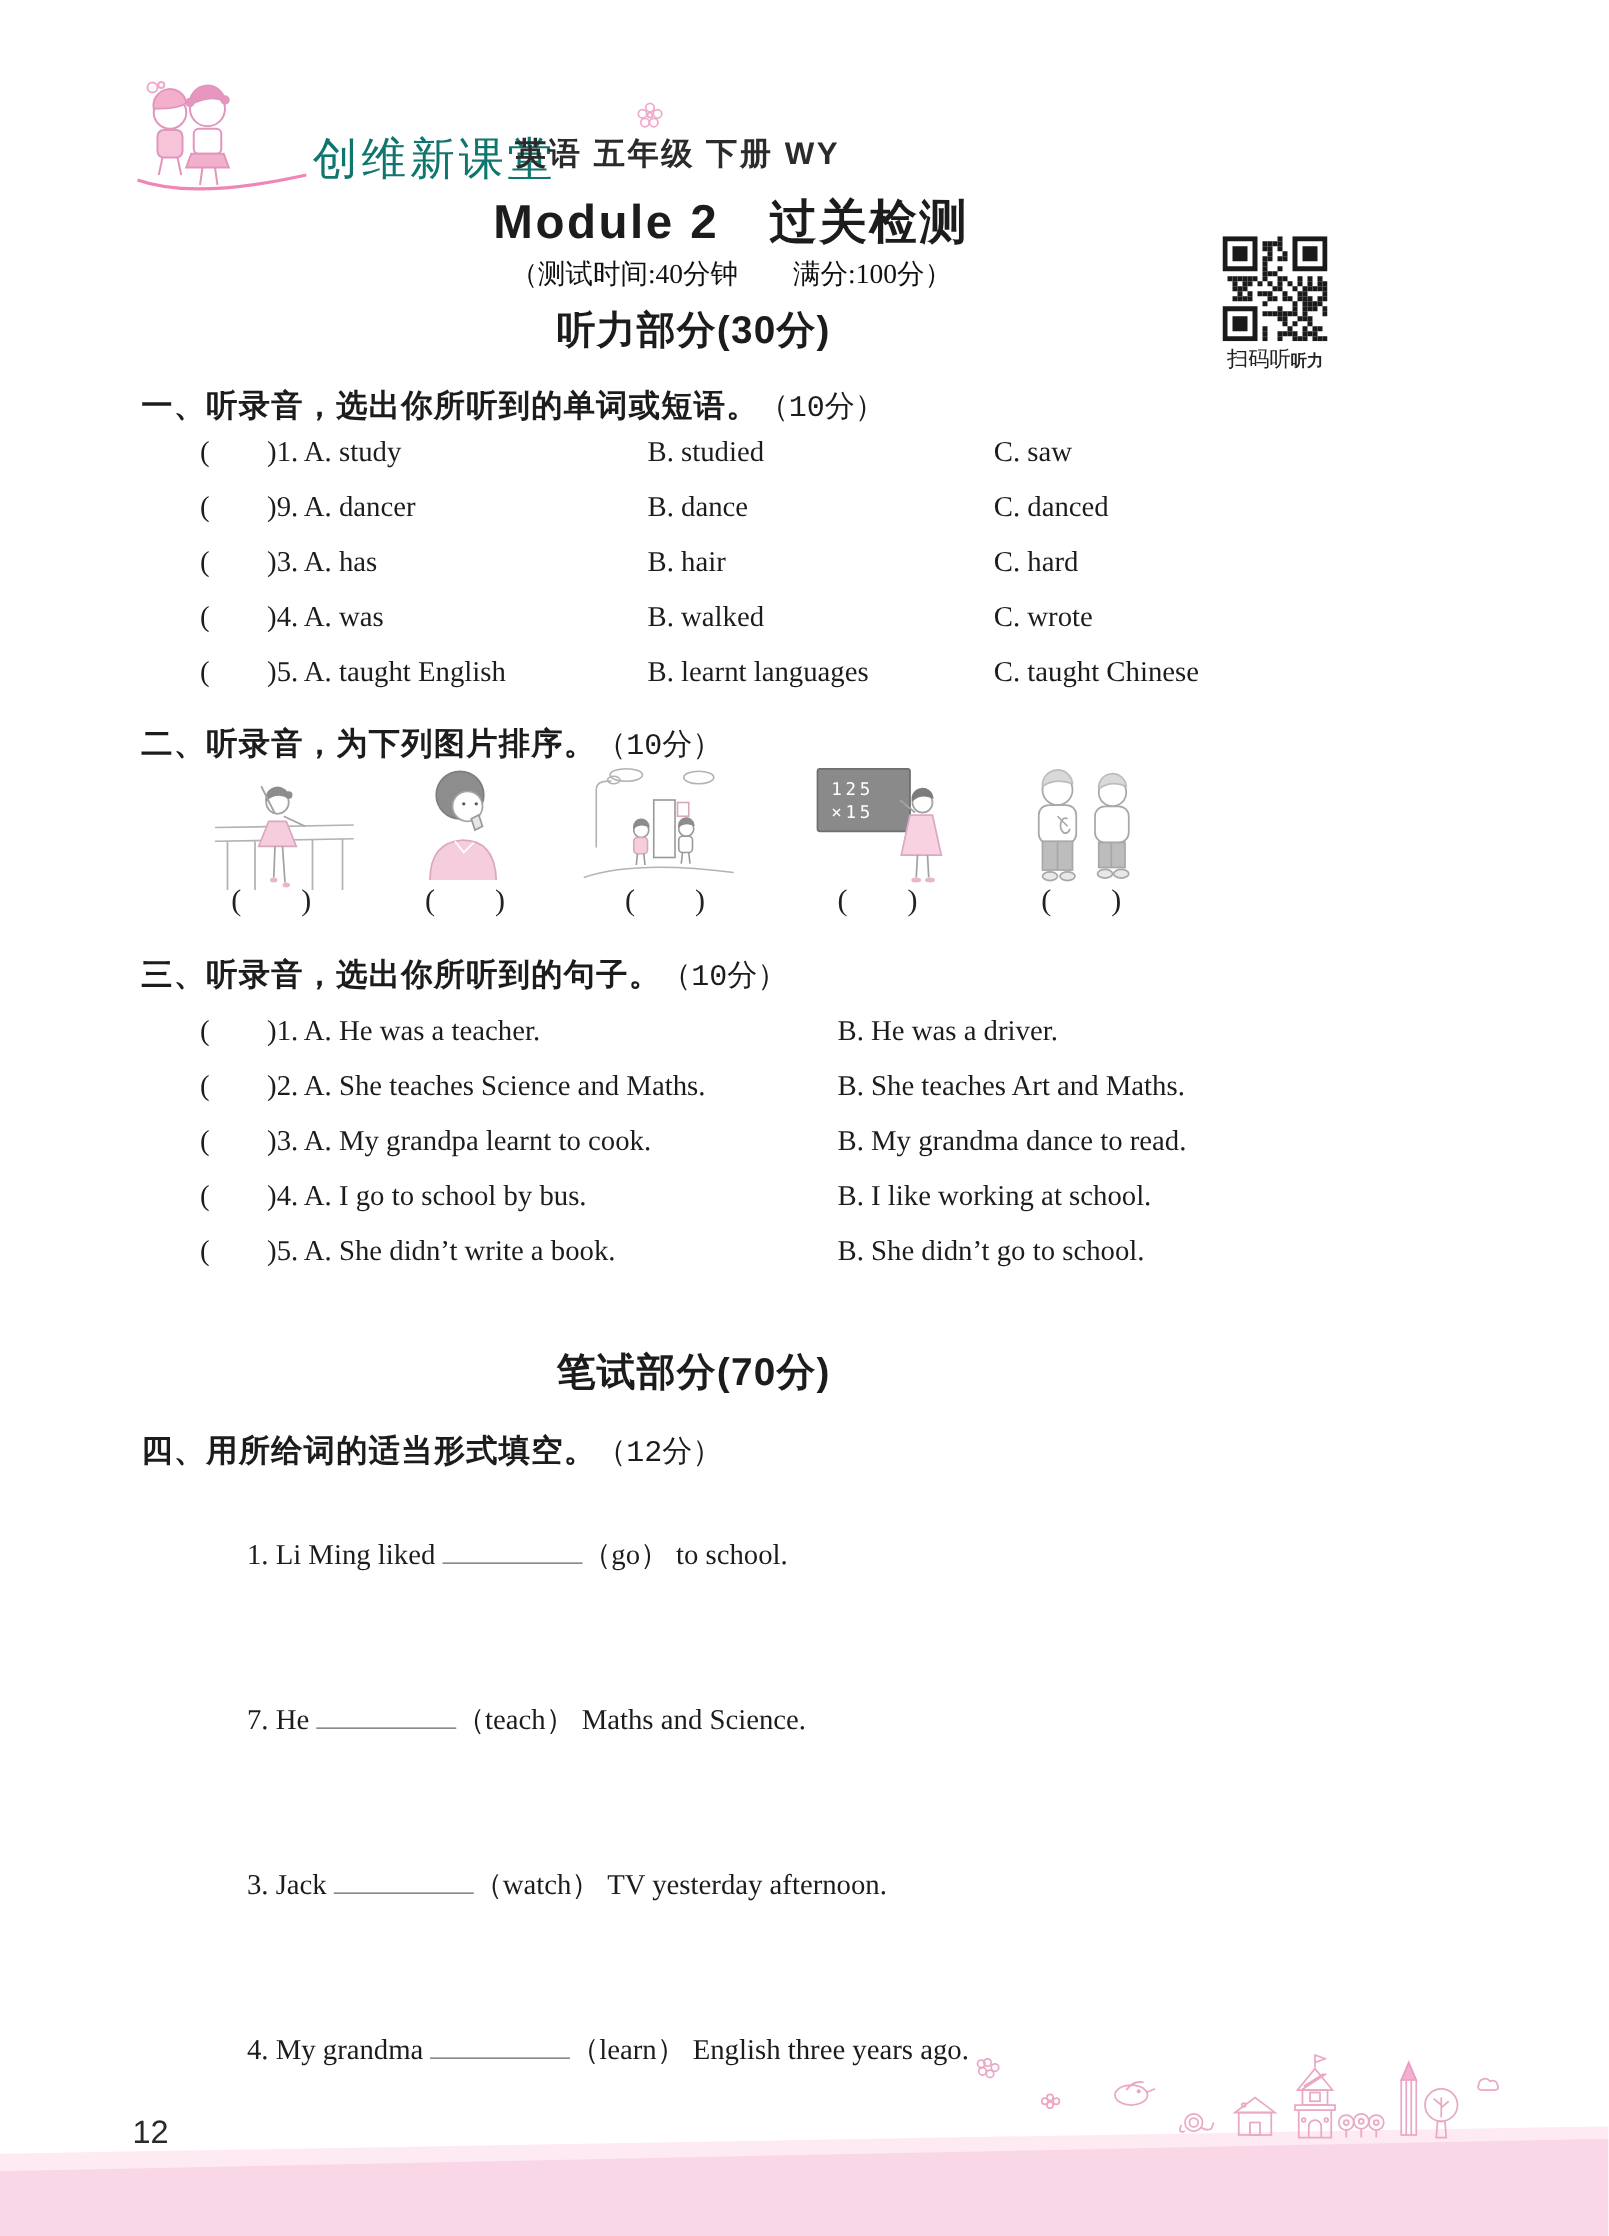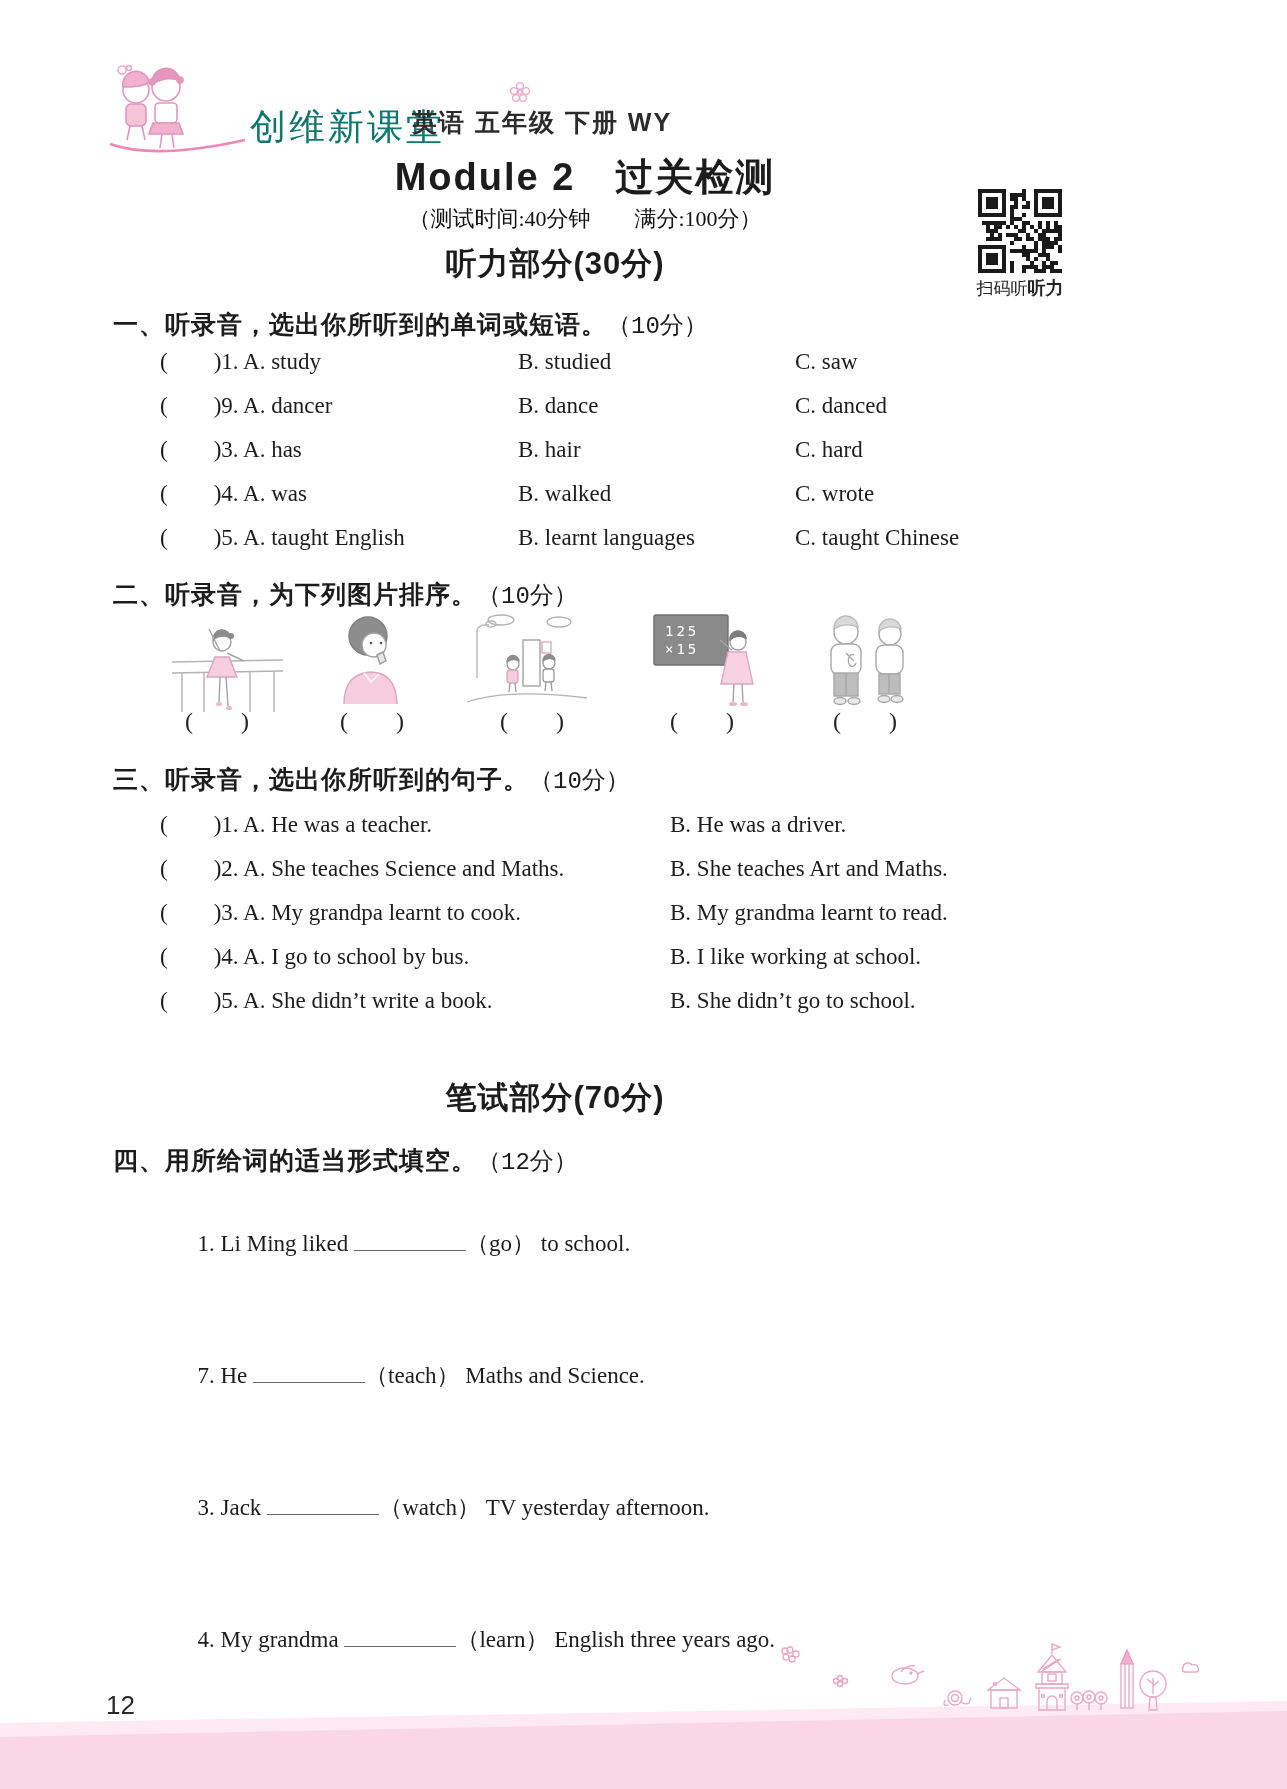--- a/index.html
+++ b/index.html
@@ -16,21 +16,21 @@
   .sec-score{font-family:Liberation Mono, monospace;font-weight:normal;font-size:24px;}
   .qrow{display:flex;line-height:44px;font-size:23px;}
   .qrow .c1{width:358px;white-space:pre;}
   .qrow .c2{width:277px;white-space:pre;}
   .qrow .c3{white-space:pre;}
   .q3row .c1{width:510px;white-space:pre;}
   .q4row{line-height:44px;font-size:23px;white-space:pre;}
   .blank{display:inline-block;width:112px;height:18px;border-bottom:1px solid #666;vertical-align:baseline;}
   .paren{font-size:24px;white-space:pre;color:#222;}
   .qr-caption{font-family:"Liberation Sans",sans-serif;font-size:17px;color:#222;text-align:center;}
-  .qr-caption b{font-size:18px;}
+  .qr-caption b{font-size:13px;}
   .band{position:absolute;left:0;width:1287px;height:96px;top:1693px;}
   .band.light{background:#fdeaf3;clip-path:polygon(0 30px,1287px 8px,1287px 96px,0 96px);}
   .band.deep{background:#f9d7e7;clip-path:polygon(0 44px,1287px 18px,1287px 96px,0 96px);}
   .pagenum{font-family:"Liberation Sans",sans-serif;font-size:26px;color:#2a2a2a;}
   svg{display:block;}
 </style>
 </head>
 <body>
 
 <div class="page">
@@ -363,21 +363,21 @@
     <div class="qrow q3row">
       <span class="c1">(        )1. A. He was a teacher.</span>
         <span class="c3">B. He was a driver.</span>
     </div>
     <div class="qrow q3row">
       <span class="c1">(        )2. A. She teaches Science and Maths.</span>
         <span class="c3">B. She teaches Art and Maths.</span>
     </div>
     <div class="qrow q3row">
       <span class="c1">(        )3. A. My grandpa learnt to cook.</span>
-        <span class="c3">B. My grandma learnt to read.</span>
+        <span class="c3">B. My grandma dance to read.</span>
     </div>
     <div class="qrow q3row">
       <span class="c1">(        )4. A. I go to school by bus.</span>
         <span class="c3">B. I like working at school.</span>
     </div>
     <div class="qrow q3row">
       <span class="c1">(        )5. A. She didn’t write a book.</span>
         <span class="c3">B. She didn’t go to school.</span>
     </div>
   </div>

